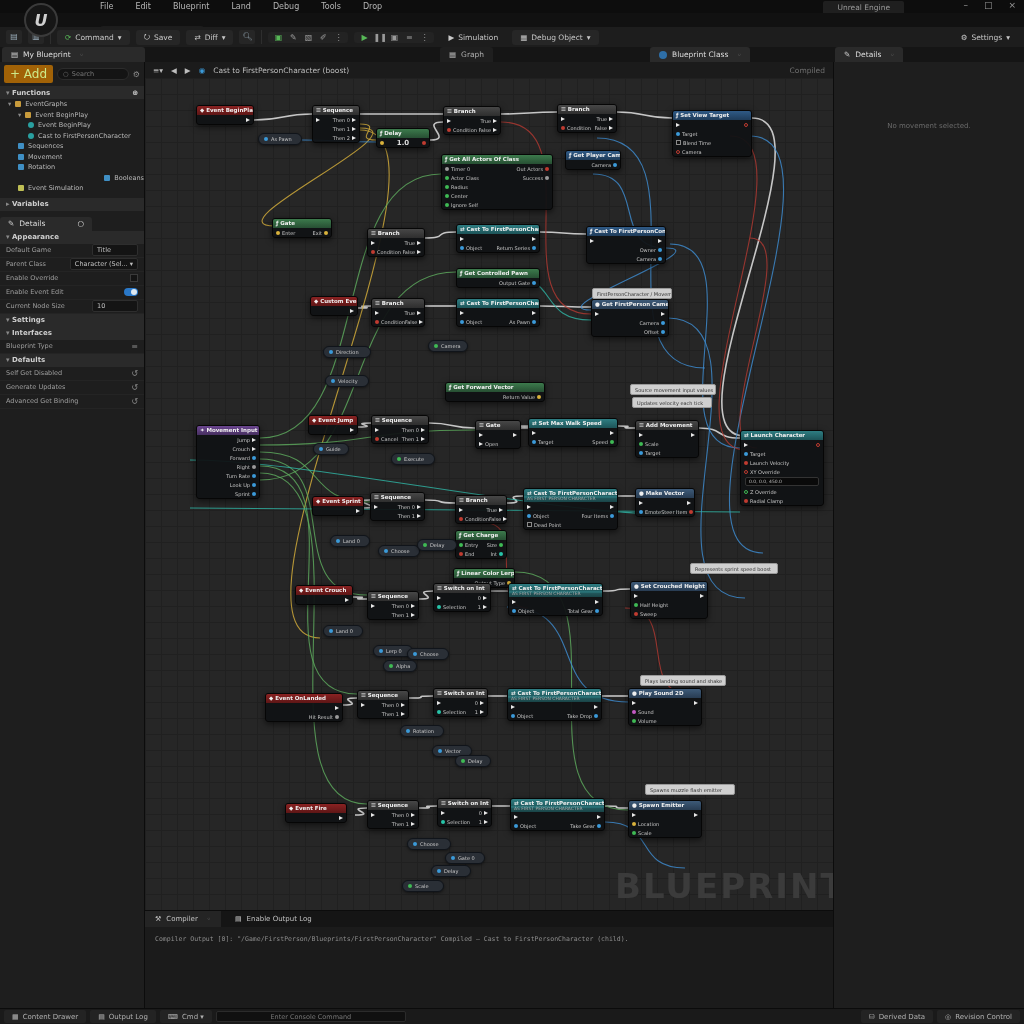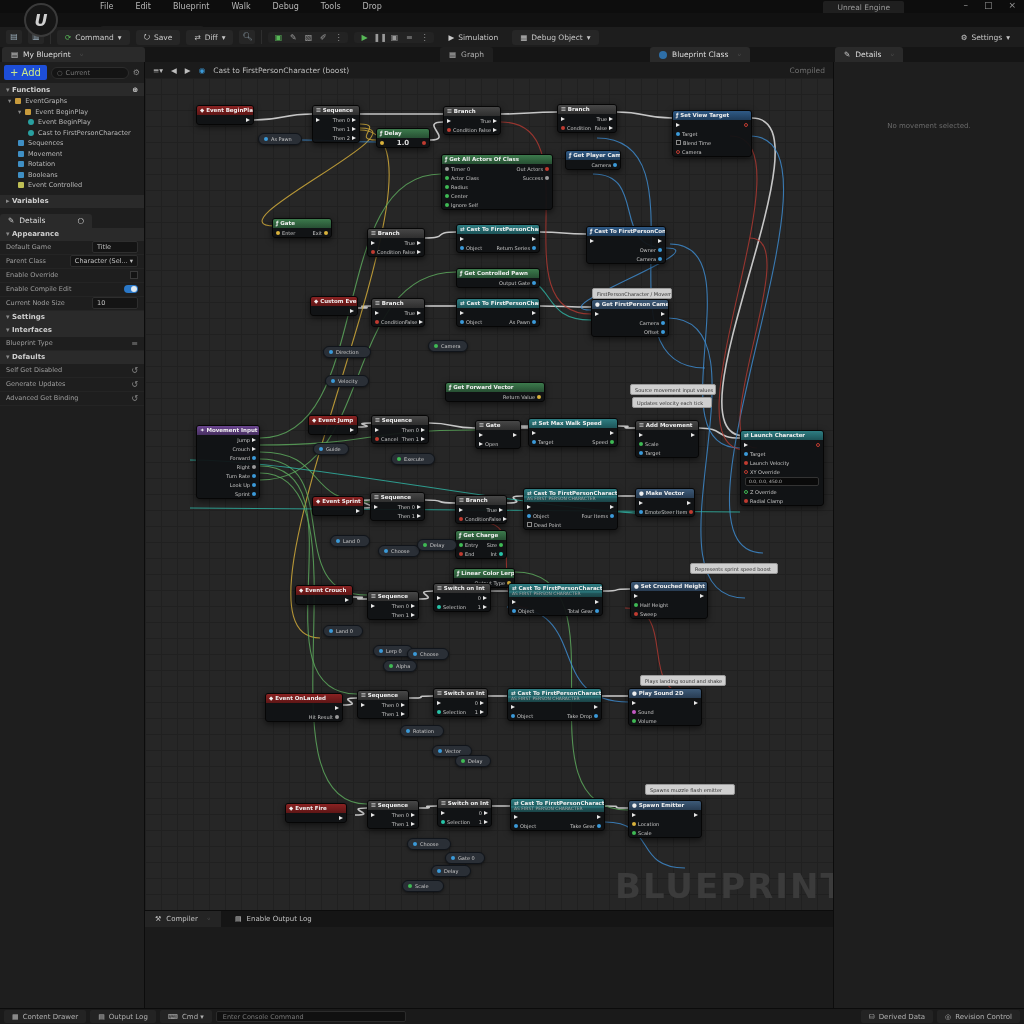--- a/index.html
+++ b/index.html
@@ -38,21 +38,21 @@
   #tabstrip { position:absolute; left:0; top:47px; width:1024px; height:15px; background:#151515; }
   .dock-tab { position:absolute; top:47px; height:15px; display:flex; align-items:center; gap:5px;
     padding:0 9px; font-size:7.5px; color:#b0b0b0; background:#1f1f1f; border-radius:3px 3px 0 0; }
   .dock-tab.active { background:#2a2a2a; color:#dedede; }
   .tab-x { font-size:7px; color:#777; margin-left:4px; }
 
   
   #left-panel { position:absolute; left:0; top:62px; width:145px; height:946px; background:#1e1e1e;
     border-right:1px solid #0c0c0c; }
   #mbp-toolbar { display:flex; gap:4px; align-items:center; padding:3px 4px; }
-  #add-btn { background:#1d4ed8; border-radius:2px; font-size:10px; color:#cdea8a; padding:2px 6px; white-space:nowrap; }
+  #add-btn { background:#a16207; border-radius:2px; font-size:12px; color:#cdea8a; padding:2px 6px; white-space:nowrap; }
   .searchbox { flex:1; background:#141414; border:1px solid #2c2c2c; border-radius:8px; height:12px;
     font-size:6.5px; color:#777; display:flex; align-items:center; gap:3px; padding:0 5px; }
   #mbp-gear { font-size:8px; color:#8a8a8a; }
   .sec-hdr { background:#2a2a2a; font-size:7px; font-weight:bold; color:#cfcfcf; padding:2.5px 6px;
     display:flex; justify-content:space-between; align-items:center; }
   .tree-item { display:flex; align-items:center; gap:4px; font-size:6.5px; color:#b8b8b8; height:10.5px; }
   .ti-ico { width:6px; height:6px; border-radius:1px; flex:0 0 auto; }
   .folder { background:#c89b3c; }
   .eventg { background:#29a0a0; border-radius:50%; }
   .funcg  { background:#3f8fc4; }
@@ -125,32 +125,32 @@
   .cp-tab.active { background:#242424; }
   #cp-line { font-family:"DejaVu Sans Mono", monospace; font-size:6.5px; color:#8c8c8c; padding:8px 10px;
     white-space:nowrap; overflow:hidden; }
 
   
   #statusbar { position:absolute; left:0; top:1008px; width:1024px; height:16px; background:#1a1a1a;
     border-top:1px solid #0b0b0b; display:flex; align-items:center; gap:4px; padding:0 4px; }
   .sb-btn { display:flex; align-items:center; gap:4px; height:13px; background:#232323; border-radius:2px;
     padding:0 8px; font-size:7px; color:#b0b0b0; white-space:nowrap; }
   #sb-cmd-input { width:190px; height:11px; background:#101010; border:1px solid #2b2b2b; border-radius:2px;
-    font-size:6.5px; color:#777; padding:0 6px; line-height:11px; }
+    font-size:6.5px; color:#777; padding:0 6px; line-height:11px;text-align:center; }
   #sb-right { margin-left:auto; display:flex; gap:4px; }
 </style>
 </head>
 <body>
 
 <div id="titlebar">
   <div id="menubar">
       <span class="menu-item">File</span>
       <span class="menu-item">Edit</span>
       <span class="menu-item">Blueprint</span>
-      <span class="menu-item">Walk</span>
+      <span class="menu-item">Land</span>
       <span class="menu-item">Debug</span>
       <span class="menu-item">Tools</span>
       <span class="menu-item">Drop</span>
     </div>
   <div id="ue-pill">Unreal Engine</div>
   <div id="winbtns">
     <span>–</span>
     <span>□</span>
     <span>×</span>
   </div>
@@ -232,21 +232,21 @@
   <span>✎</span>
     <span>Details</span>
   <span class="tab-x">◦</span>
 </div>
 
 <div id="left-panel">
   <div id="mbp-toolbar">
     <span id="add-btn">+ Add</span>
     <span class="searchbox">
       <span>○</span>
-      <span>Current</span>
+      <span>Search</span>
     </span>
     <span id="mbp-gear">⚙</span>
   </div>
   <div class="sec-hdr">
     <span><span style="color:#8a8a8a">▾ </span><span>Functions</span></span>
     <span>⊕</span>
   </div>
   <div id="bp-tree">
       <div class="tree-item" style="padding-left: 8px;">
         <span style="color: rgb(138, 138, 138);">▾</span>
@@ -271,27 +271,27 @@
         <span style="overflow: hidden; white-space: nowrap;">Sequences</span>
       </div>
       <div class="tree-item" style="padding-left: 18px;">
         <span class="ti-ico funcg"></span>
         <span style="overflow: hidden; white-space: nowrap;">Movement</span>
       </div>
       <div class="tree-item" style="padding-left: 18px;">
         <span class="ti-ico funcg"></span>
         <span style="overflow: hidden; white-space: nowrap;">Rotation</span>
       </div>
-      <div class="tree-item" style="padding-left: 18px;">
+      <div class="tree-item" style="padding-left: 18px; justify-content: flex-end;">
         <span class="ti-ico funcg"></span>
         <span style="overflow: hidden; white-space: nowrap;">Booleans</span>
       </div>
       <div class="tree-item" style="padding-left: 18px;">
         <span class="ti-ico macrog"></span>
-        <span style="overflow: hidden; white-space: nowrap;">Event Controlled</span>
+        <span style="overflow: hidden; white-space: nowrap;">Event Simulation</span>
       </div>
     </div>
   <div class="sec-hdr" style="margin-top:4px">
     <span><span style="color:#8a8a8a">▸ </span><span>Variables</span></span>
   </div>
 
   <div id="ld-tab">
     <span>✎</span>
     <span>Details</span>
     <span style="margin-left:auto">○</span>
@@ -306,21 +306,21 @@
       </div>
       <div class="ld-row">
         <span class="lbl">Parent Class</span>
         <span class="val-box">Character (Sel...  ▾</span>
       </div>
       <div class="ld-row">
         <span class="lbl">Enable Override</span>
         <span class="chk"></span>
       </div>
       <div class="ld-row">
-        <span class="lbl">Enable Compile Edit</span>
+        <span class="lbl">Enable Event Edit</span>
         <span class="tgl"></span>
       </div>
       <div class="ld-row">
         <span class="lbl">Current Node Size</span>
         <span class="val-box">10</span>
       </div>
       <div class="sec-hdr">
         <span><span style="color:#8a8a8a">▾ </span>Settings</span>
       </div>
       <div class="sec-hdr">
@@ -1499,20 +1499,21 @@
     <span class="cp-tab active">
       <span>⚒</span>
       <span>Compiler</span>
         <span class="tab-x">◦</span>
     </span>
     <span class="cp-tab">
       <span>▤</span>
       <span>Enable Output Log</span>
     </span>
   </div>
+  <div id="cp-line">Compiler Output [0]: "/Game/FirstPerson/Blueprints/FirstPersonCharacter" Compiled — Cast to FirstPersonCharacter (child).</div>
 </div>
 
 <div id="statusbar">
   <span class="sb-btn">
       <span>▦</span>
       <span>Content Drawer</span>
     </span>
   <span class="sb-btn">
       <span>▤</span>
       <span>Output Log</span>

